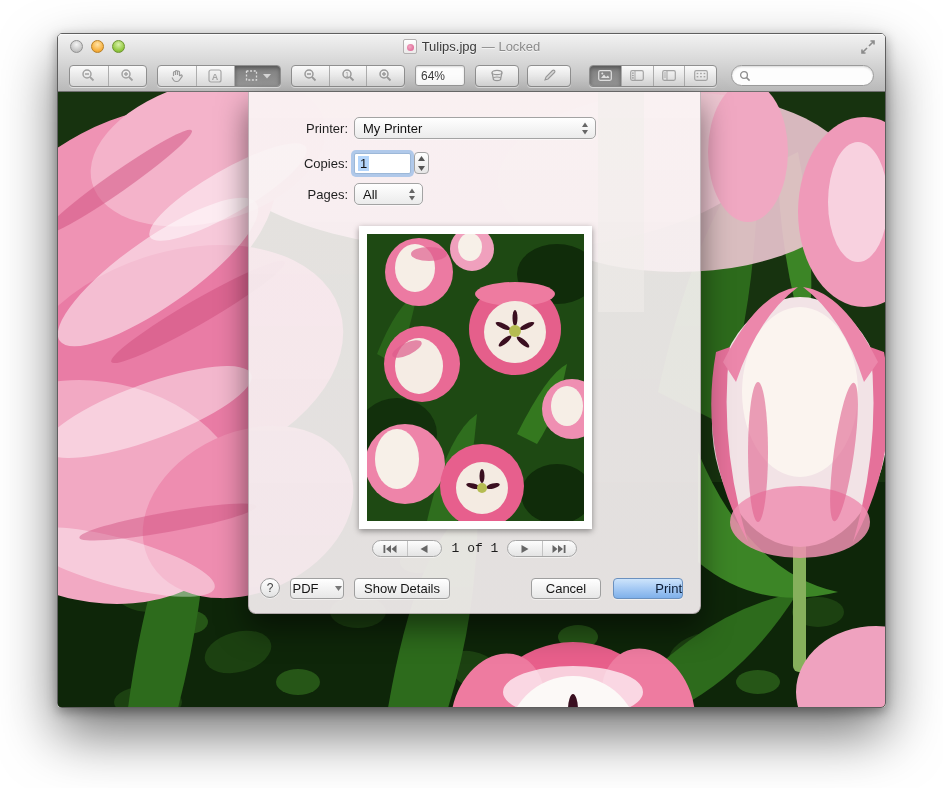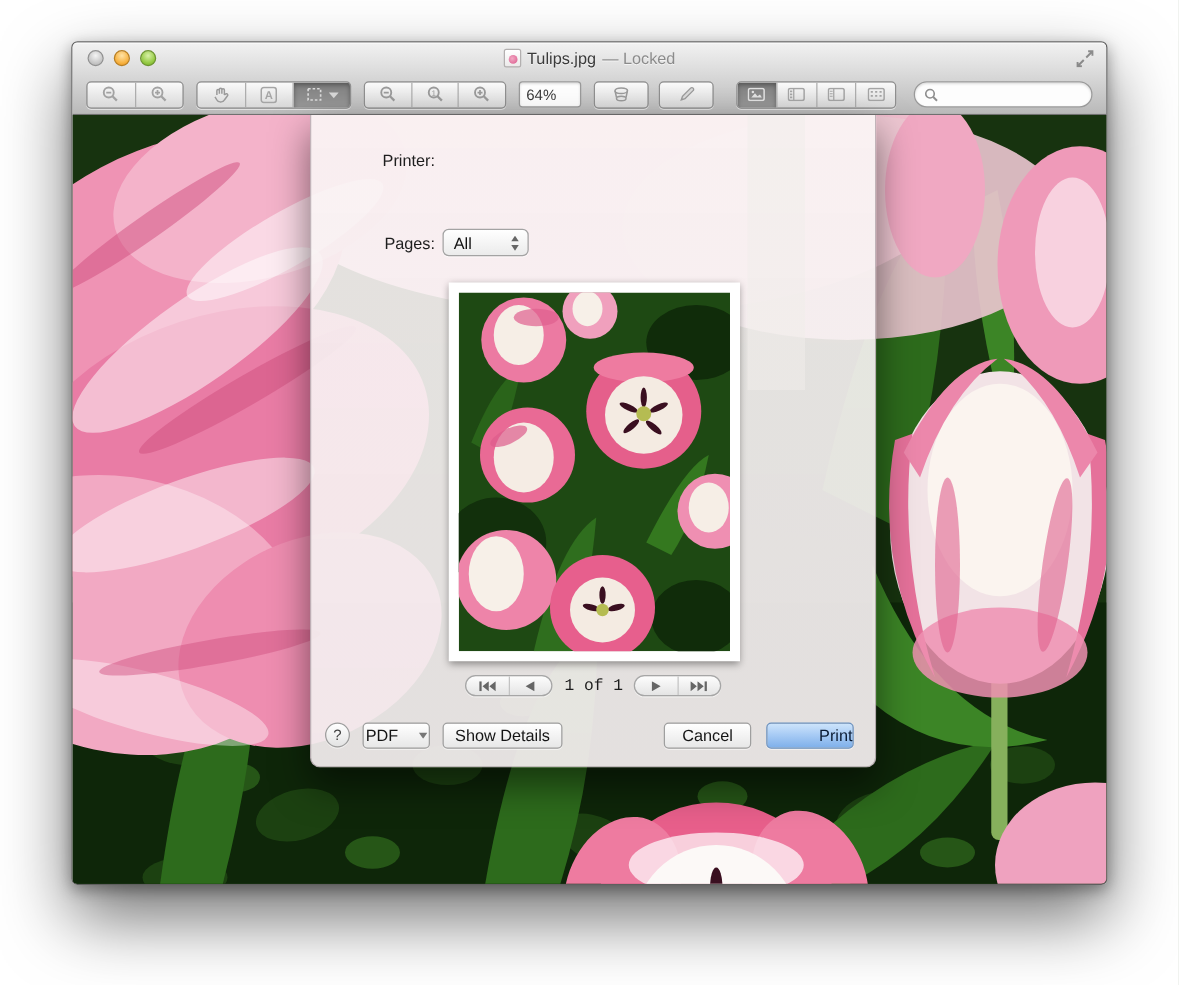--- a/index.html
+++ b/index.html
@@ -456,22 +456,49 @@
 
   <div class="content">
     <svg class="backdrop" width="829" height="616" viewBox="0 0 829 616" preserveAspectRatio="none">
       <use href="#scene"></use>
     </svg>
 
     <div class="sheet">
 
       <div class="frow" style="left:0; top:25px; width:100%; height:22px;">
         <div class="flabel">Printer:</div>
-      </div>
-
+        <div class="popup" style="width:242px;">
+          <span>My Printer</span>
+          <span class="pop-arrows">
+            <svg width="8" height="13" viewBox="0 0 8 13">
+                <path d="M4 0.5 L7 5 H1 Z" fill="#666"></path>
+                <path d="M4 12.5 L1 8 H7 Z" fill="#666"></path>
+              </svg>
+          </span>
+        </div>
+      </div>
+
+      <div class="frow" style="left:0; top:60px; width:100%; height:22px;">
+        <div class="flabel">Copies:</div>
+        <div class="txtfield">
+          <span class="sel">1</span>
+        </div>
+        <div class="stepper">
+          <span class="half">
+            <svg width="7" height="5" viewBox="0 0 7 5">
+                <path d="M3.5 0 L7 5 H0 Z" fill="#555"></path>
+              </svg>
+          </span>
+          <span class="half">
+            <svg width="7" height="5" viewBox="0 0 7 5">
+                <path d="M3.5 5 L0 0 H7 Z" fill="#555"></path>
+              </svg>
+          </span>
+        </div>
+      </div>
 
       <div class="frow" style="left:0; top:91px; width:100%; height:22px;">
         <div class="flabel">Pages:</div>
         <div class="popup" style="width:69px;">
           <span>All</span>
           <span class="pop-arrows">
             <svg width="8" height="13" viewBox="0 0 8 13">
                 <path d="M4 0.5 L7 5 H1 Z" fill="#666"></path>
                 <path d="M4 12.5 L1 8 H7 Z" fill="#666"></path>
               </svg>

